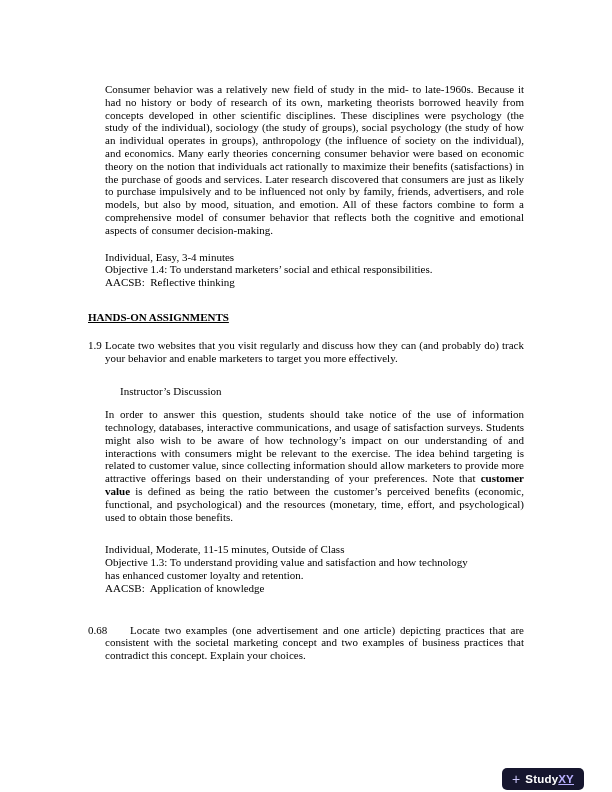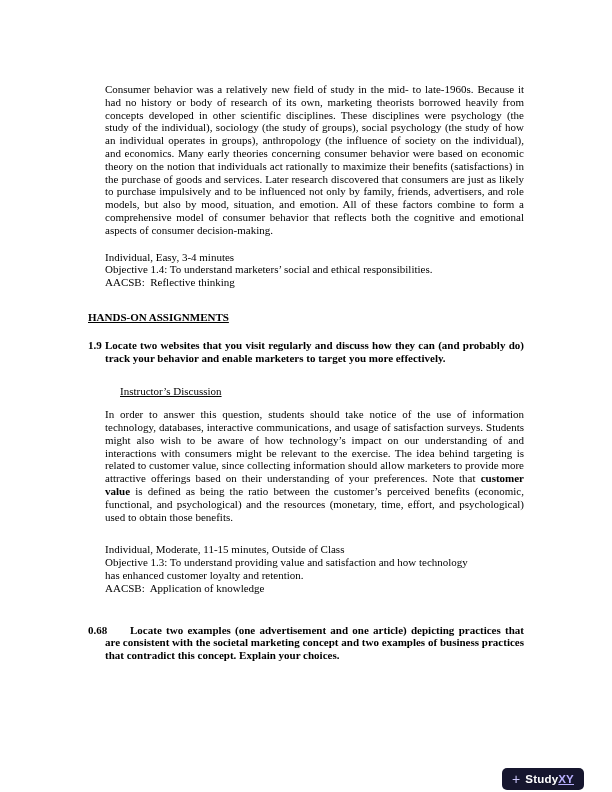--- a/index.html
+++ b/index.html
@@ -26,33 +26,32 @@
   }
   .section-heading {
     margin-top: 22px;
     font-weight: bold;
     text-decoration: underline;
   }
   .assignment {
     position: relative;
     margin-left: 17px;
     margin-top: 15px;
-    font-weight: bold;
+    font-weight: normal;
     text-align: justify;
   }
   .assignment .num {
     position: absolute;
     left: -17px;
     top: 0;
   }
   .assignment-110 { margin-top: 29px; text-indent: 25px; }
   .assignment-110 .num { text-indent: 0; }
   .subhead {
     margin-top: 21px;
-    text-decoration: underline;
     margin-left: 32px;
   }
   .para2 { margin-top: 10px; }
   .meta-2 { margin-top: 20px; }
   .bold-inline { font-weight: bold; }
 
   .studyxy-badge {
     position: absolute;
     right: 28px;
     bottom: 2px;

